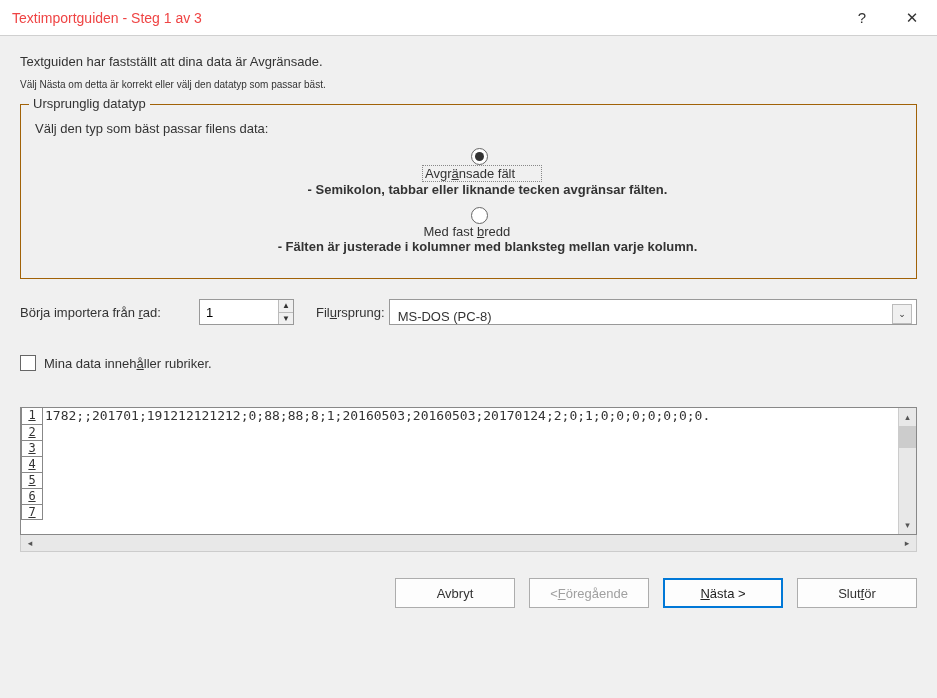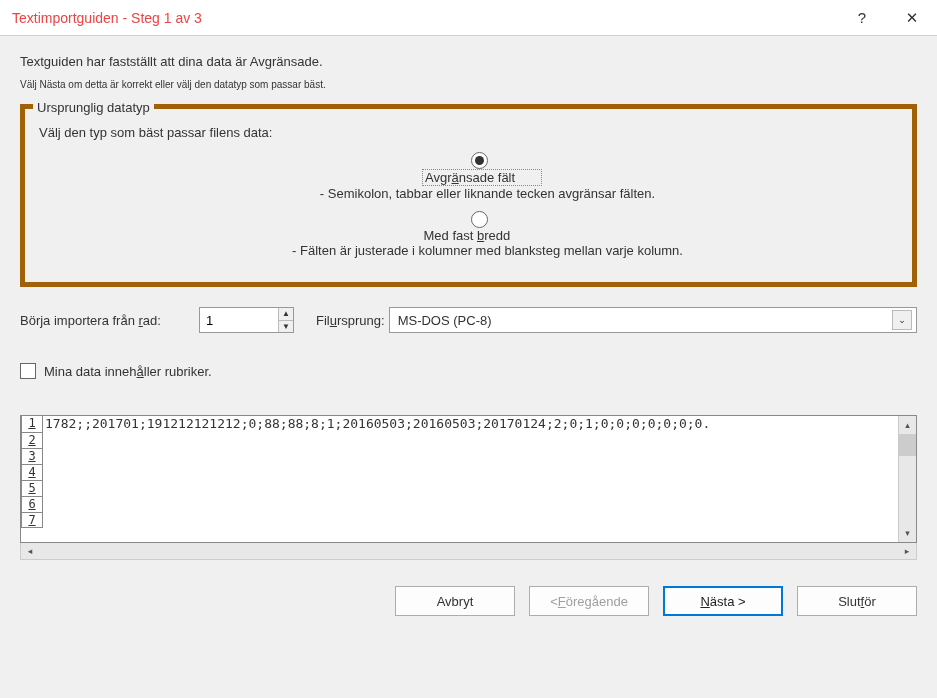--- a/index.html
+++ b/index.html
@@ -34,21 +34,21 @@
       font-size: 15px;
       color: #333;
       cursor: pointer;
     }
     .content {
       padding: 18px 20px 16px 20px;
     }
     .intro-text { margin-bottom: 10px; font-size: 13px; }
     .intro-text2 { margin-bottom: 14px; font-size: 10px; }
     .fieldset {
-      border: 5px solid #a16207;
+      border: 1px solid #a16207;
       padding: 12px 14px 14px 14px;
       margin-bottom: 20px;
       position: relative;
     }
     .legend {
       position: absolute;
       top: -9px;
       left: 8px;
       background: #f0f0f0;
       padding: 0 4px;
@@ -78,21 +78,21 @@
       width: 9px; height: 9px;
       background: #333;
       border-radius: 50%;
     }
     .radio-label { width: 120px; }
     .radio-label.selected {
       border: 1px dotted #888;
       padding: 0 2px;
       margin-left: -3px;
     }
-    .radio-desc { margin-left: 8px; }
+    .radio-desc { margin-left: 8px; font-weight: bold; }
     .import-row {
       display: flex;
       align-items: center;
       gap: 4px;
       margin-bottom: 30px;
     }
     .import-label { width: 175px; }
     .spinner {
       width: 95px; height: 26px;
       border: 1px solid #999;
@@ -124,21 +124,21 @@
       border-bottom: 1px solid #bbb;
     }
     .spin-btn:last-child { border-bottom: none; }
     .origin-label { margin-left: 18px; }
     .select {
       flex: 1;
       height: 26px;
       border: 1px solid #999;
       background: #fff;
       display: flex;
-      align-items: center;
+      align-items: flex-end;
       justify-content: space-between;
       padding: 0 4px 0 8px;
     }
     .select-arrow {
       width: 20px; height: 20px;
       border: 1px solid #bbb;
       background: #f0f0f0;
       display: flex;
       align-items: center;
       justify-content: center;

